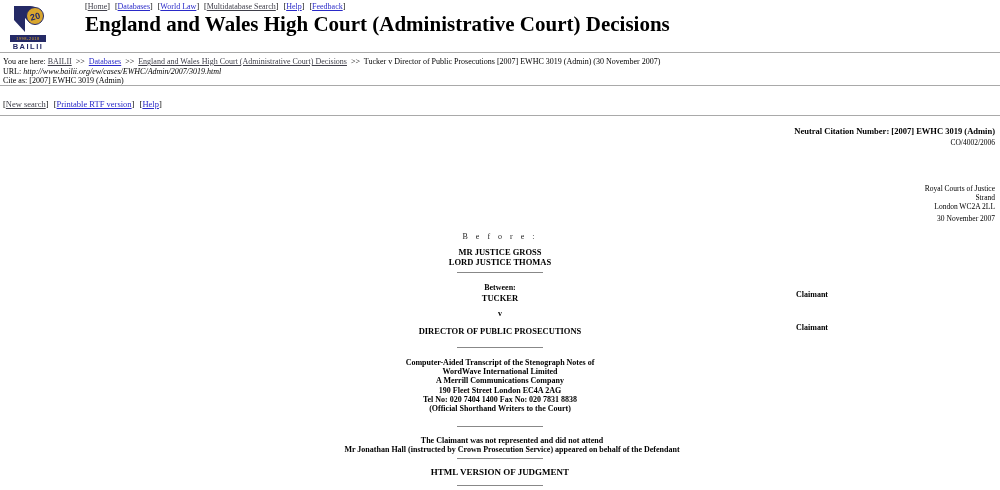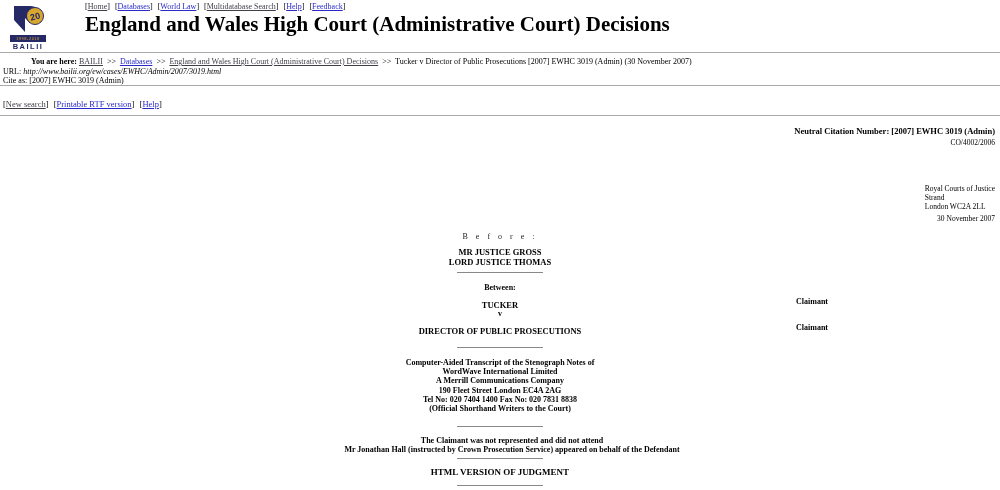--- a/index.html
+++ b/index.html
@@ -19,26 +19,26 @@
   .nav-item { margin-right:3px; }
   a.lnk { text-decoration:underline; color:#2a2ac8; cursor:pointer; }
   a.lnk.visited { color:#3f3f4a; }
   .page-title { position:absolute; left:85px; top:12px; font-size:21px; font-weight:bold; white-space:nowrap; }
   
   .hr-full { position:absolute; left:0; right:0; border-top:1px solid #a9a9a9; height:0; }
   .hr-short { position:absolute; left:50%; width:86px; margin-left:-43px; border-top:1px solid #888; height:0; }
   
   .crumbs { position:absolute; left:3px; top:57px; font-size:8px; line-height:9.5px; white-space:nowrap; }
   .crumb-sep { margin:0 2px; }
-  .bold { font-weight:bold;margin-left:28px; }
+  .bold { font-weight:normal; }
   .ital { font-style:italic; }
   
   .toolbar { position:absolute; left:3px; top:99px; font-size:8.5px; }
   
-  .r-align { position:absolute; right:5px; }
+  .r-align { position:absolute; right:5px; text-align:right; }
   .citation { top:126px; font-size:8.5px; font-weight:bold; }
   .case-number { top:138px; font-size:7.5px; }
   .court-block { position:absolute; left:3px; top:154px; font-size:8px; font-weight:bold; line-height:9px; }
   .address-block { top:184px; font-size:7.5px; line-height:9px; }
   .date-line { top:214px; font-size:7.5px; }
   .c-row { position:absolute; left:0; right:0; text-align:center; }
   .before { top:232px; font-size:8px; letter-spacing:3px; color:#222; }
   .judges { top:248px; font-size:8.5px; font-weight:bold; line-height:9.5px; }
   .between { top:283px; font-size:8px; font-weight:bold; }
   .case-name { font-size:8.5px; font-weight:bold; }
@@ -120,21 +120,21 @@
 
   <div class="c-row before">B e f o r e :</div>
   <div class="c-row judges">
     <div>MR JUSTICE GROSS</div>
     <div>LORD JUSTICE THOMAS</div>
   </div>
 
   <div class="hr-short" style="top:272px"></div>
 
   <div class="c-row between">Between:</div>
-  <div class="c-row" style="top:294px">
+  <div class="c-row" style="top:287px">
     <span class="case-name">TUCKER</span>
     <span class="party-label" style="top:3px">Claimant</span>
   </div>
   <div class="c-row vs">v</div>
   <div class="c-row" style="top:320px">
     <span class="case-name">DIRECTOR OF PUBLIC PROSECUTIONS</span>
     <span class="party-label" style="top:3px">Claimant</span>
   </div>
 
   <div class="hr-short" style="top:347px"></div>

